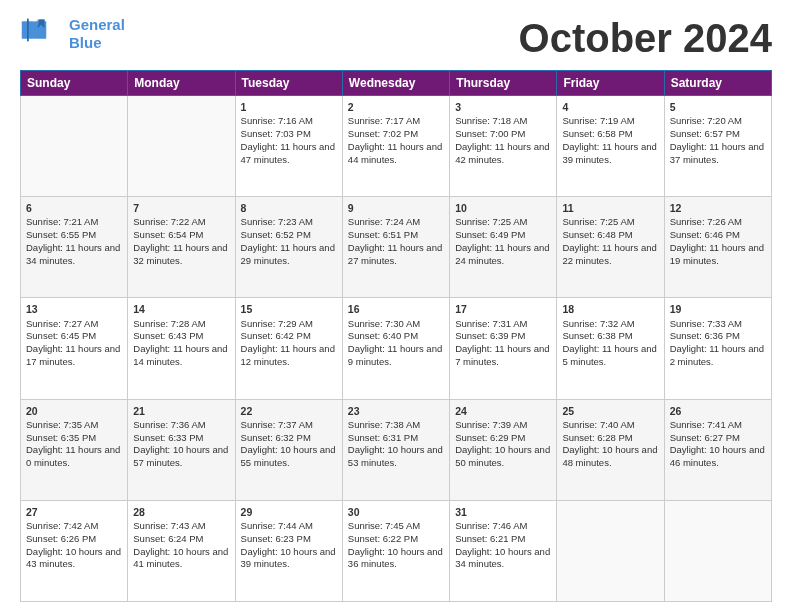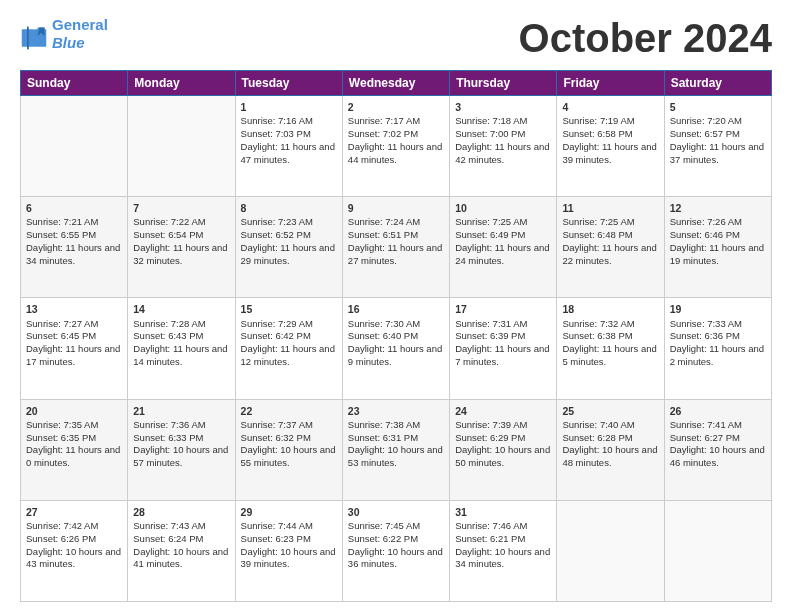--- a/index.html
+++ b/index.html
@@ -18,22 +18,22 @@
       flex-direction: column;
     }
     .header {
       display: flex;
       justify-content: space-between;
       align-items: flex-start;
       margin-bottom: 10px;
     }
     .logo {
       display: flex;
-      align-items: flex-end;
-      gap: 4px;
+      align-items: flex-start;
+      gap: 21px;
     }
     .logo-text {
       font-size: 15px;
       font-weight: bold;
       color: #333;
       line-height: 1.2;
     }
     .logo-text span {
       color: #4a90d9;
     }
@@ -108,21 +108,21 @@
 
         <rect x="2" y="6" width="14" height="20" rx="1" fill="#4a90d9"></rect>
         <rect x="16" y="6" width="14" height="20" rx="1" fill="#4a90d9"></rect>
         <rect x="8" y="3" width="2" height="26" fill="#2a6aab"></rect>
 
         <polygon points="20,4 28,4 28,14 24,10 20,14" fill="#4a90d9"></polygon>
         <polygon points="22,4 28,4 28,14 24,10 20,14" fill="#2a6aab"></polygon>
       </svg>
       <div class="logo-text">
         <div><span>General</span></div>
-        <div><span style="color:#4a90d9;font-style:italic;">Blue</span></div>
+        <div><span style="color:#4a90d9;">Blue</span></div>
       </div>
     </div>
     <div class="title-block">
       <div class="main-title">October 2024</div>
     </div>
   </div>
 
   <table class="calendar-table">
     <thead>
       <tr>

